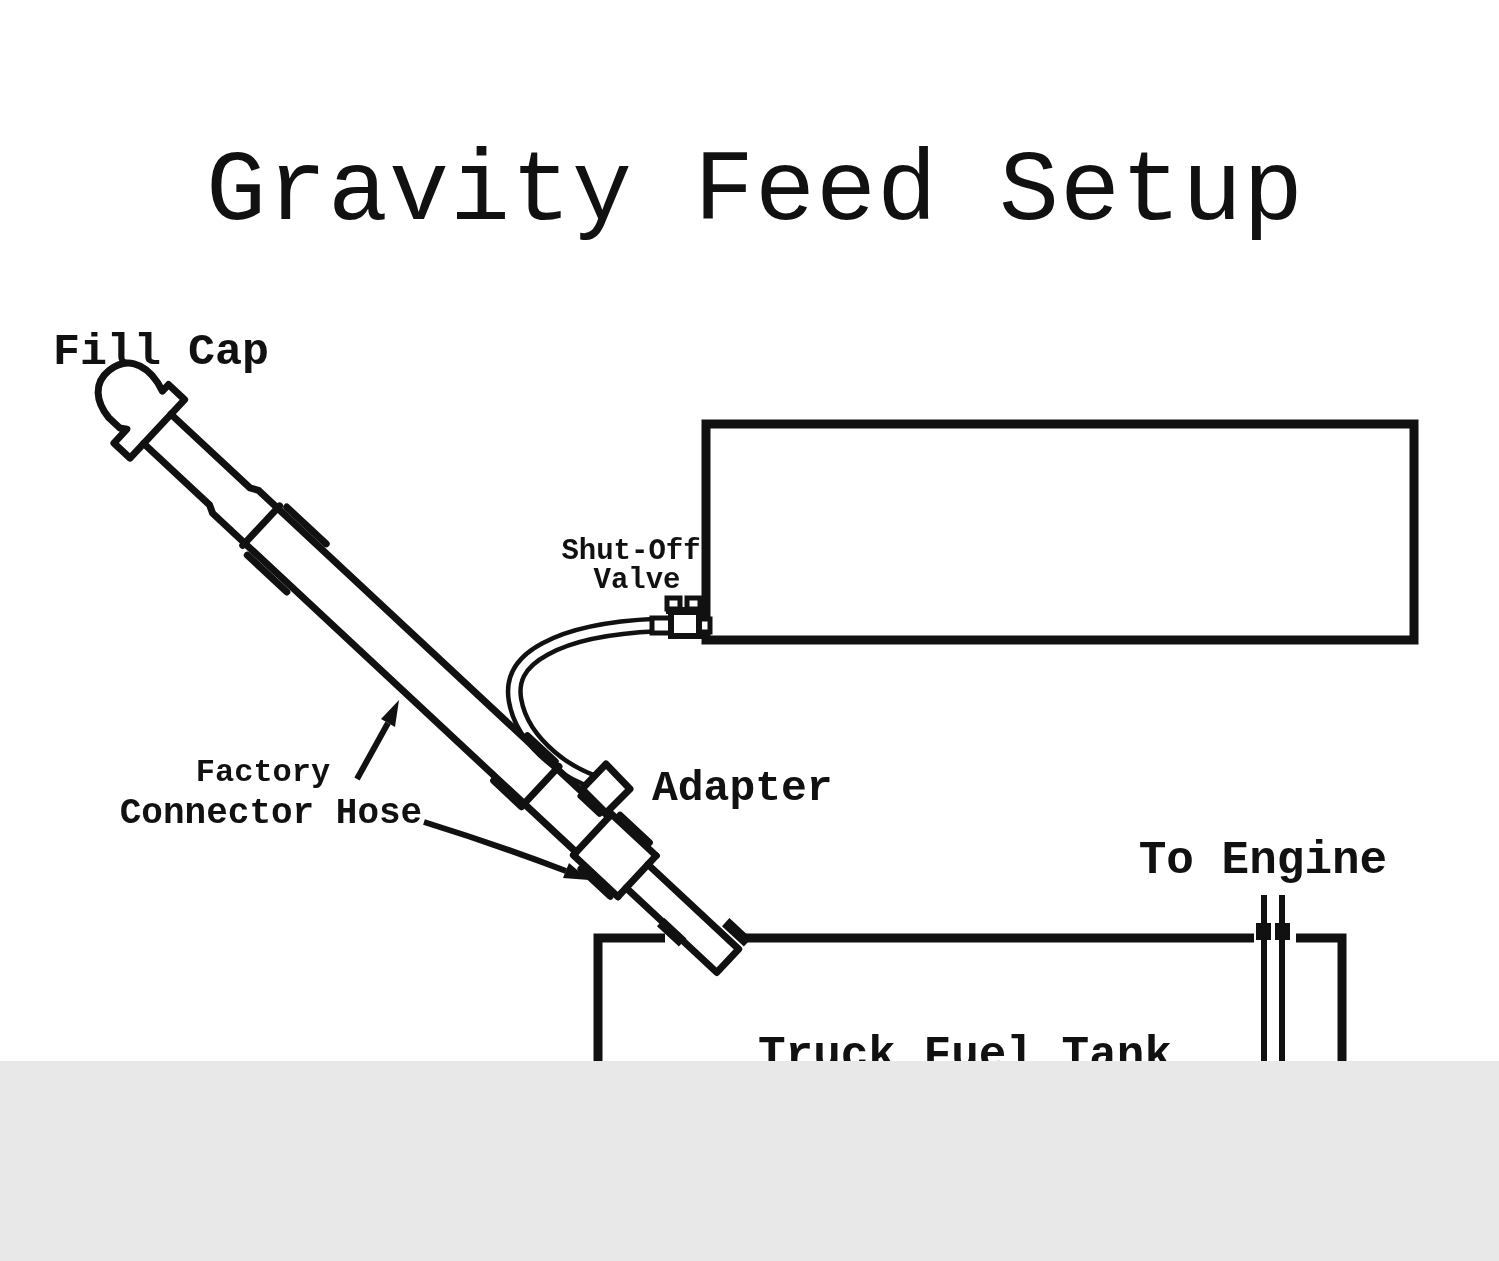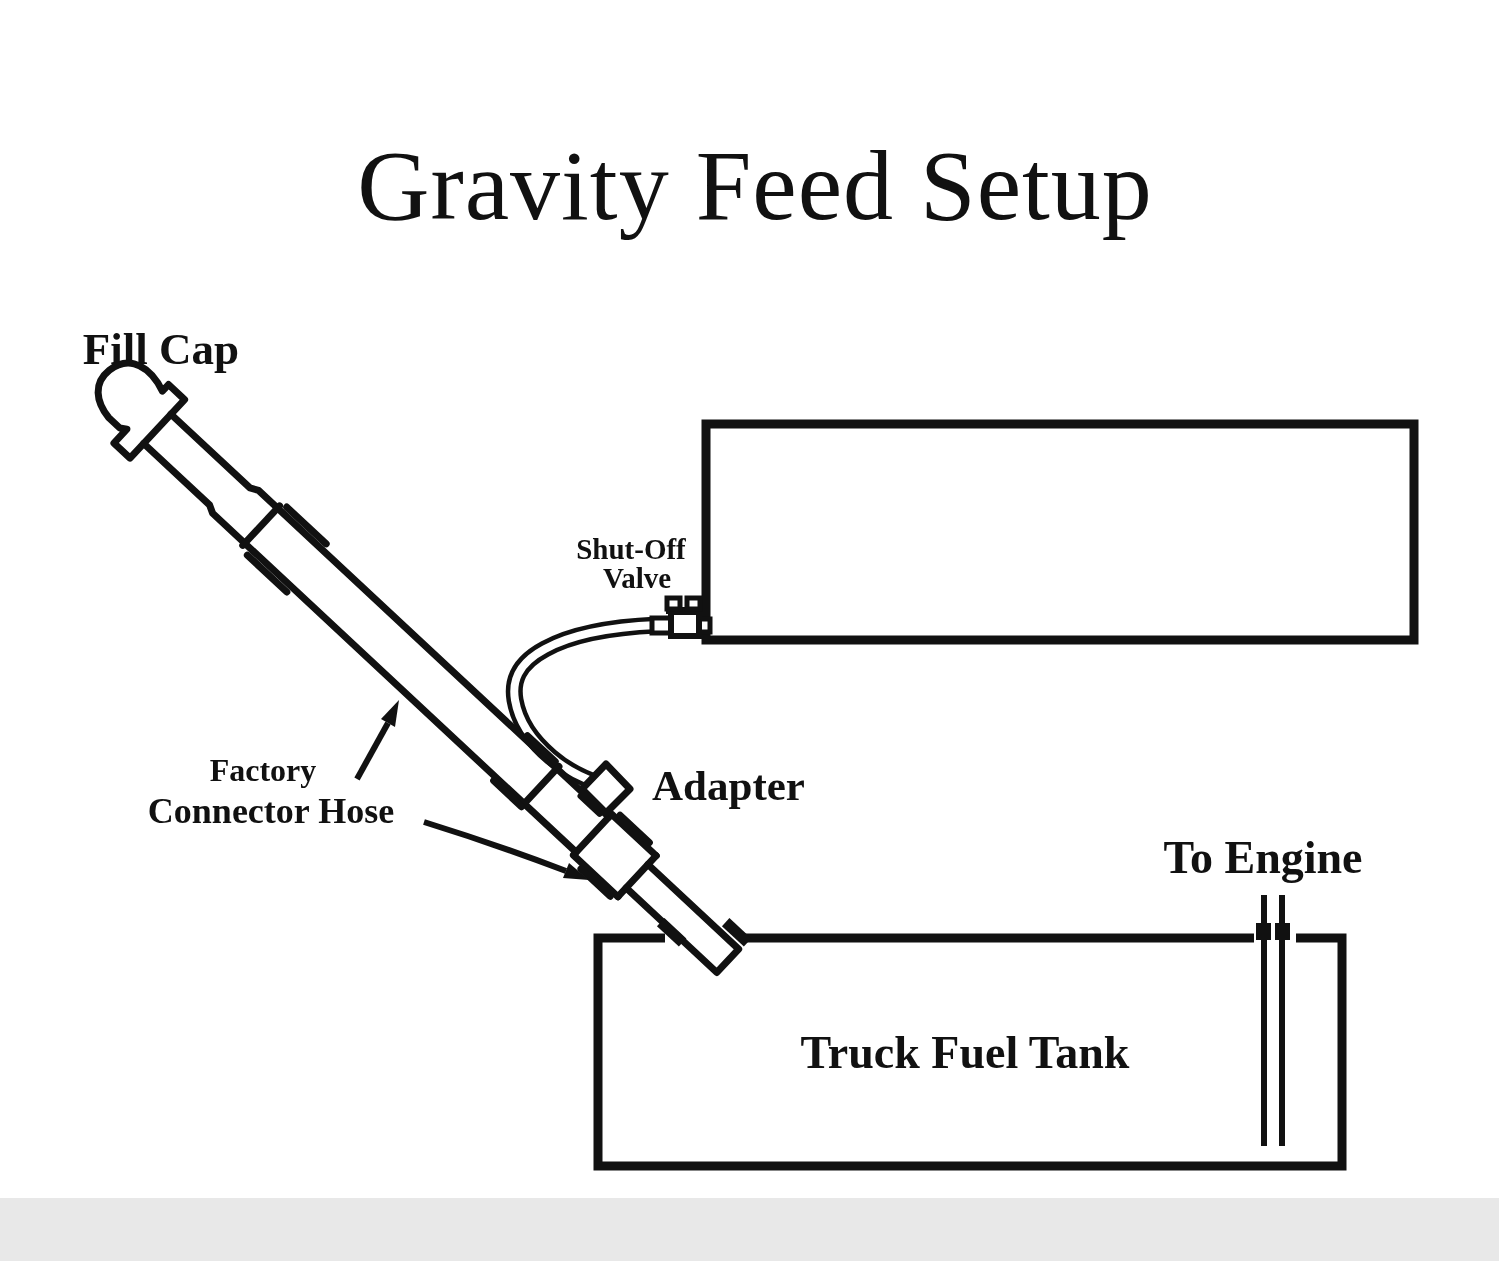--- a/index.html
+++ b/index.html
@@ -1,19 +1,19 @@
 <!DOCTYPE html>
 <html><head>
 <meta charset="utf-8">
 <style>
   html,body{margin:0;padding:0;background:#e8e8e8;}
   .page{
-    width:1499px;height:1198px;position:relative;margin:0 auto;
+    width:1499px;height:1061px;position:relative;margin:0 auto;
     background:#ffffff;overflow:hidden;
-    font-family:Liberation Serif, serif;
+    font-family:Liberation Mono, monospace;
   }
   svg{display:block;}
   text{fill:#111111;}
   .t-title{font-size:100px;font-weight:400;letter-spacing:1px;}
   .t-big-bold{font-size:45px;font-weight:700;}
   .t-tank{font-size:46px;font-weight:700;}
   .t-mid-bold{font-size:29px;font-weight:700;}
   .t-adapter{font-size:43px;font-weight:700;}
   .t-factory{font-size:32px;font-weight:700;}
   .t-connector{font-size:36px;font-weight:700;}

